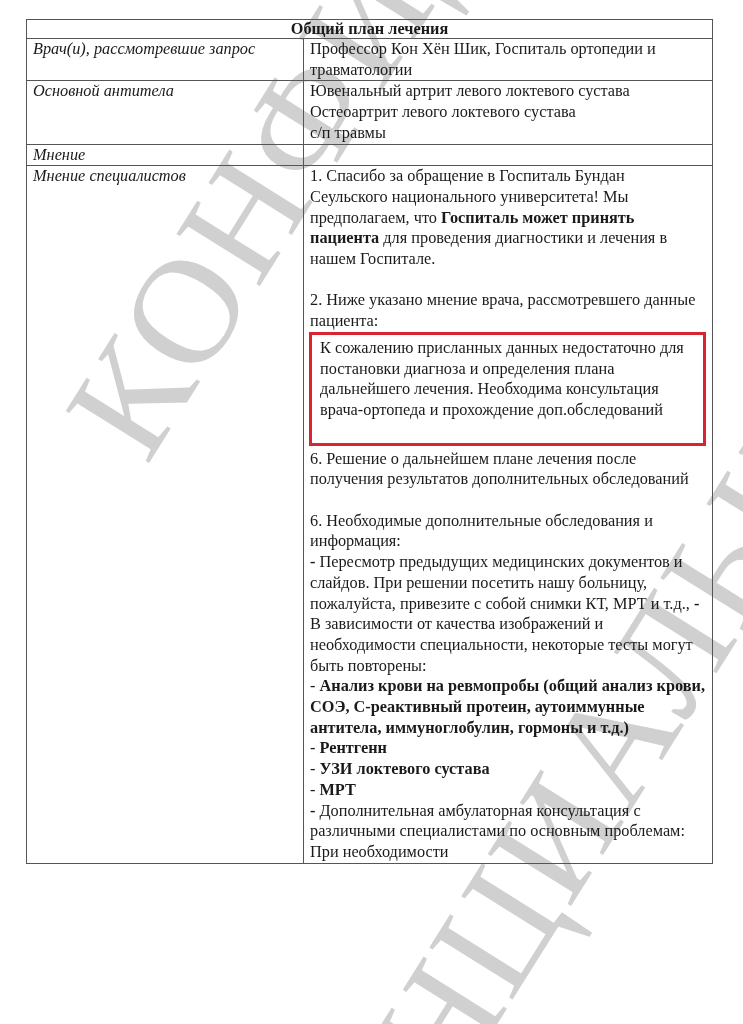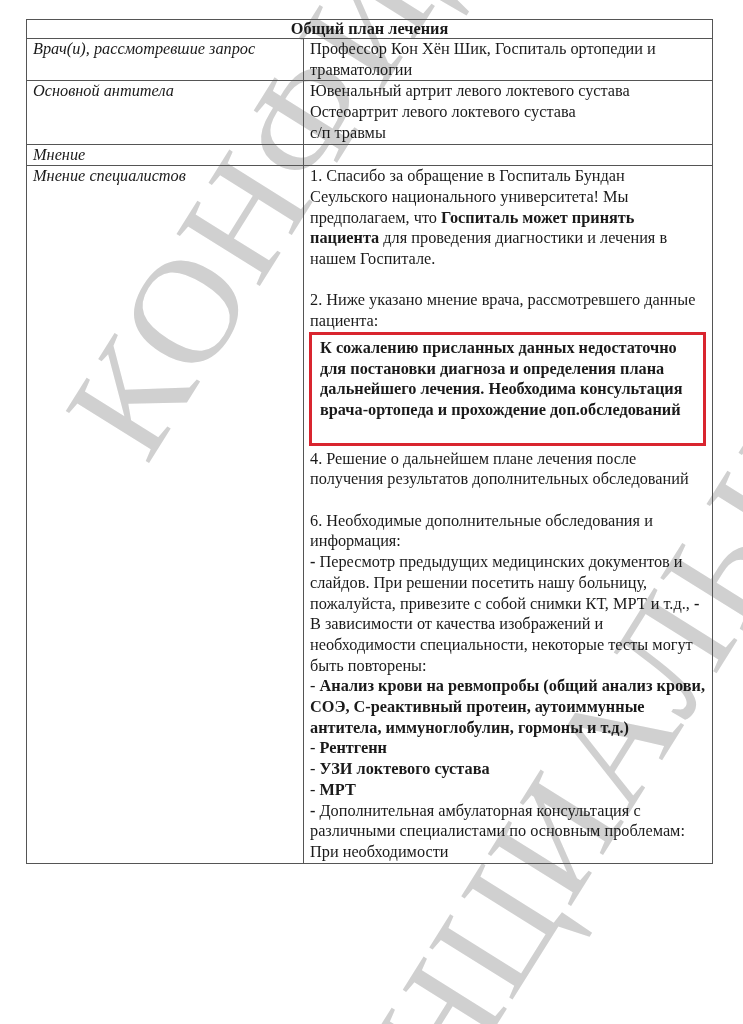--- a/index.html
+++ b/index.html
@@ -15,21 +15,21 @@
                z-index:1; font-size:16.3px; line-height:20.7px; }
   table.plan td { border:1.5px solid #555; vertical-align:top; padding:0 6px; background:transparent; }
   td.title { text-align:center; font-weight:bold; height:18px; padding:0; line-height:18px; }
   td.left { width:266px;font-style:italic; }
   .row-empty td { height:19px; }
   .opinion { padding:1px 6px 4px 6px;margin-top:28px; }
   .para { margin:0; }
   .gap { height:20.7px; }
   b { font-weight:bold; }
   .redbox { border:3px solid #d9252f; margin:0 0 0 -1px; padding:3px 10px 22px 8px;
-            font-weight:bold; width:373px; }
+            font-weight:normal; width:373px; }
   .cont { padding-top:3px; }
 </style>
 </head>
 <body>
 
 <div class="page">
 
   <div class="watermark wm1">КОНФИДЕ</div>
   <div class="watermark wm2">НЦИАЛЬНО</div>
 
@@ -63,21 +63,21 @@
       <td class="opinion">
 
         <p class="para"><span>1. Спасибо за обращение в Госпиталь Бундан Сеульского национального университета! Мы предполагаем, что </span><b>Госпиталь может принять пациента</b><span> для проведения диагностики и лечения в нашем Госпитале.</span></p>
         <div class="gap"></div>
 
         <p class="para">2. Ниже указано мнение врача, рассмотревшего данные пациента:</p>
 
         <div class="redbox">К сожалению присланных данных недостаточно для постановки диагноза и определения плана дальнейшего лечения. Необходима консультация врача-ортопеда и прохождение доп.обследований</div>
 
         <div class="cont">
-          <p class="para">4. Решение о дальнейшем плане лечения после получения результатов дополнительных обследований</p>
+          <p class="para">6. Решение о дальнейшем плане лечения после получения результатов дополнительных обследований</p>
           <div class="gap"></div>
 
           <p class="para">6. Необходимые дополнительные обследования и информация:</p>
           <p class="para"><b>- </b><span>Пересмотр предыдущих медицинских документов и слайдов. При решении посетить нашу больницу, пожалуйста, привезите с собой снимки КТ, МРТ и т.д., </span><b>- </b><span>В зависимости от качества изображений и необходимости специальности, некоторые тесты могут быть повторены:</span></p>
 
           <p class="para"><span>- </span><b>Анализ крови на ревмопробы (общий анализ крови, СОЭ, С-реактивный протеин, аутоиммунные антитела, иммуноглобулин, гормоны и т.д.)</b></p>
           <p class="para"><span>- </span><b>Рентгенн</b></p>
           <p class="para"><span>- </span><b>УЗИ локтевого сустава</b></p>
           <p class="para"><span>- </span><b>МРТ</b></p>
 

